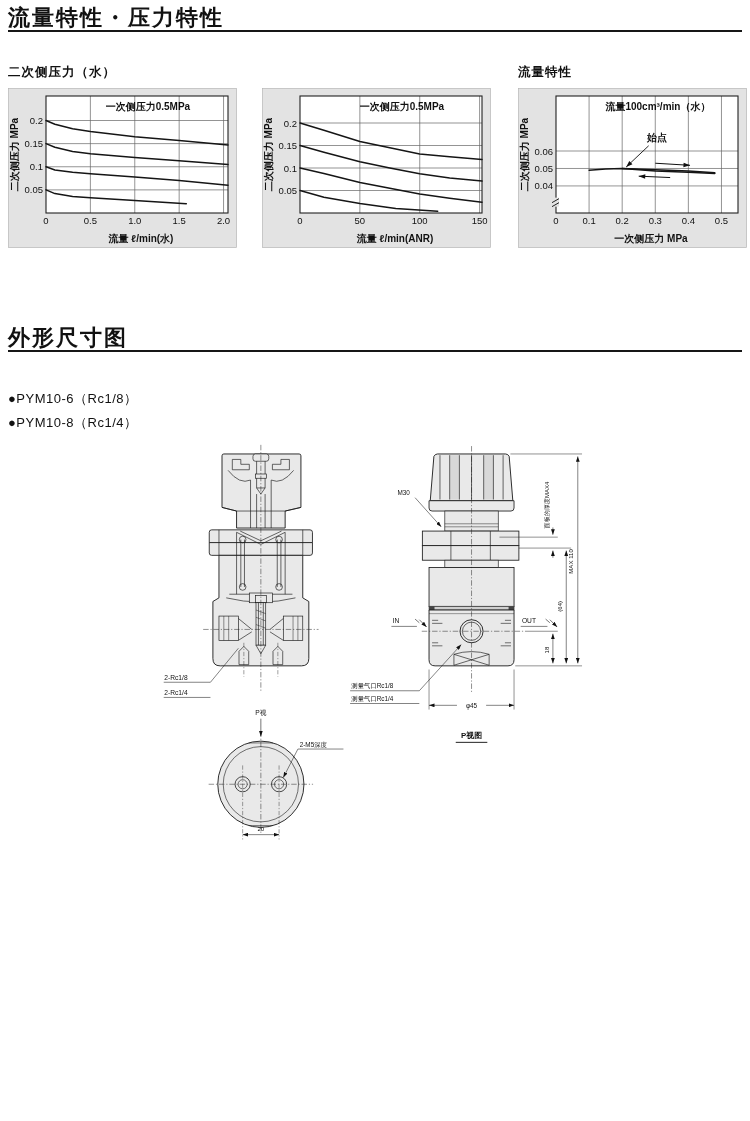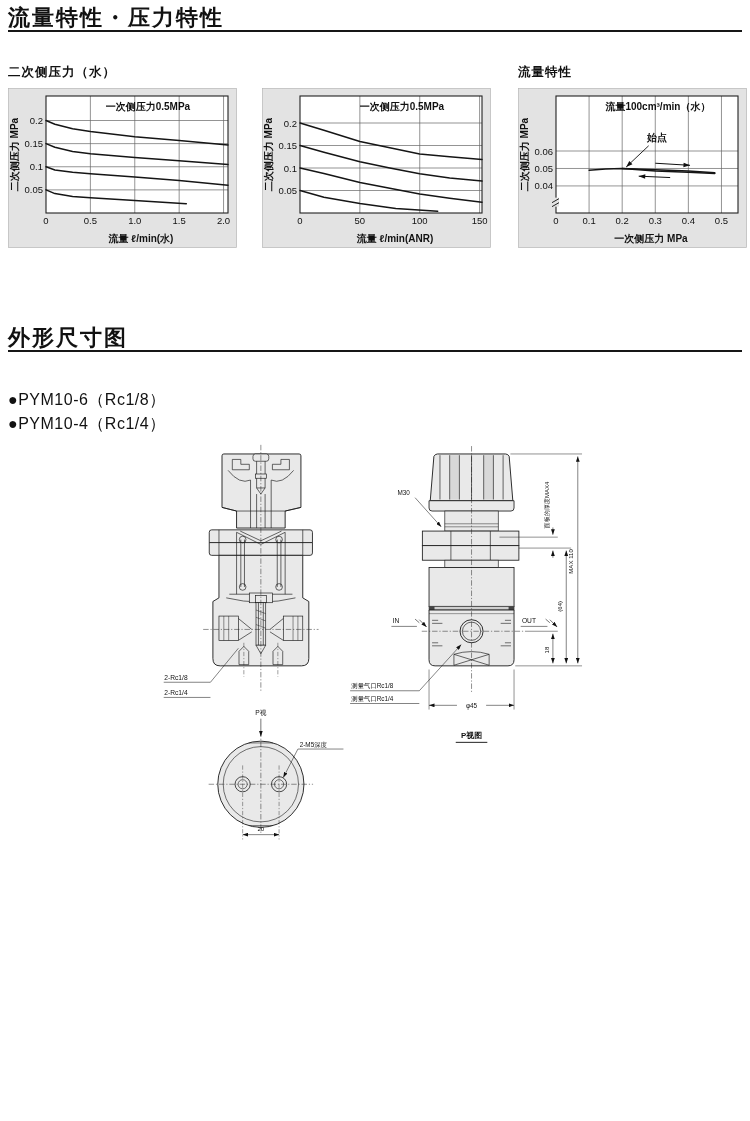--- a/index.html
+++ b/index.html
@@ -2,21 +2,21 @@
 <html><head>
 <meta charset="utf-8">
 <style>
   html,body{margin:0;padding:0;}
   body{width:750px;height:1121px;background:#fff;position:relative;
        font-family:"Liberation Sans",sans-serif;color:#111;overflow:hidden;}
   .abs{position:absolute;}
   .sec-title{font-size:22px;font-weight:bold;letter-spacing:2px;}
   .sec-rule{border-top:2.5px solid #161616;width:734px;left:8px;}
   .chart-title{font-size:12.5px;font-weight:bold;letter-spacing:1px;}
-  .model-line{font-size:16px;letter-spacing:.5px;}
+  .model-line{font-size:13px;letter-spacing:.5px;}
   .chart-canvas{width:229px;height:160px;}
   svg text{fill:#111;}
   .tk{font-size:9.5px;font-family:"Liberation Sans",sans-serif;}
   .lbl{font-size:10px;font-weight:600;font-family:"Liberation Sans",sans-serif;}
   .dtx{font-size:10.5px;font-family:"Liberation Sans",sans-serif;}
   .dtx11{font-size:11px;font-family:"Liberation Sans",sans-serif;}
   .dimtx{font-size:10px;font-family:"Liberation Sans",sans-serif;}
   .vtitle{font-size:13px;font-weight:bold;font-family:"Liberation Sans",sans-serif;}
 </style>
 </head>
@@ -124,21 +124,21 @@
       <line x1="152.16363636363636" y1="89.55074626865672" x2="120.72727272727272" y2="88.15373134328358" stroke="#111" stroke-width="1"></line>
       <polygon points="120.72727272727272,88.15373134328358 127.11875393205962,90.74003527145129 127.32297387958947,86.14457074509153" fill="#111"></polygon>
     </svg></div>
 
 <div class="abs" style="left:8px;top:323px;">
   <div class="sec-title">外形尺寸图</div>
 </div>
 <div class="abs sec-rule" style="top:350px;"></div>
 
 <div class="abs model-line" style="left:8px;top:390px;">●PYM10-6（Rc1/8）</div>
-<div class="abs model-line" style="left:8px;top:414px;">●PYM10-4（Rc1/4）</div>
+<div class="abs model-line" style="left:8px;top:414px;">●PYM10-8（Rc1/4）</div>
 
 <svg class="abs" style="left:0;top:440px;" width="750" height="680" viewBox="0 440 750 1120">
   <defs>
     <marker id="arr" viewBox="0 0 10 7" refX="10" refY="3.5" markerWidth="9" markerHeight="6.3" markerUnits="userSpaceOnUse" orient="auto-start-reverse">
       <path d="M0,0 L10,3.5 L0,7 Z" fill="#111"></path>
     </marker>
   </defs>
 
   <g stroke="#1c1c1c" fill="none" stroke-width="1.1">
 

